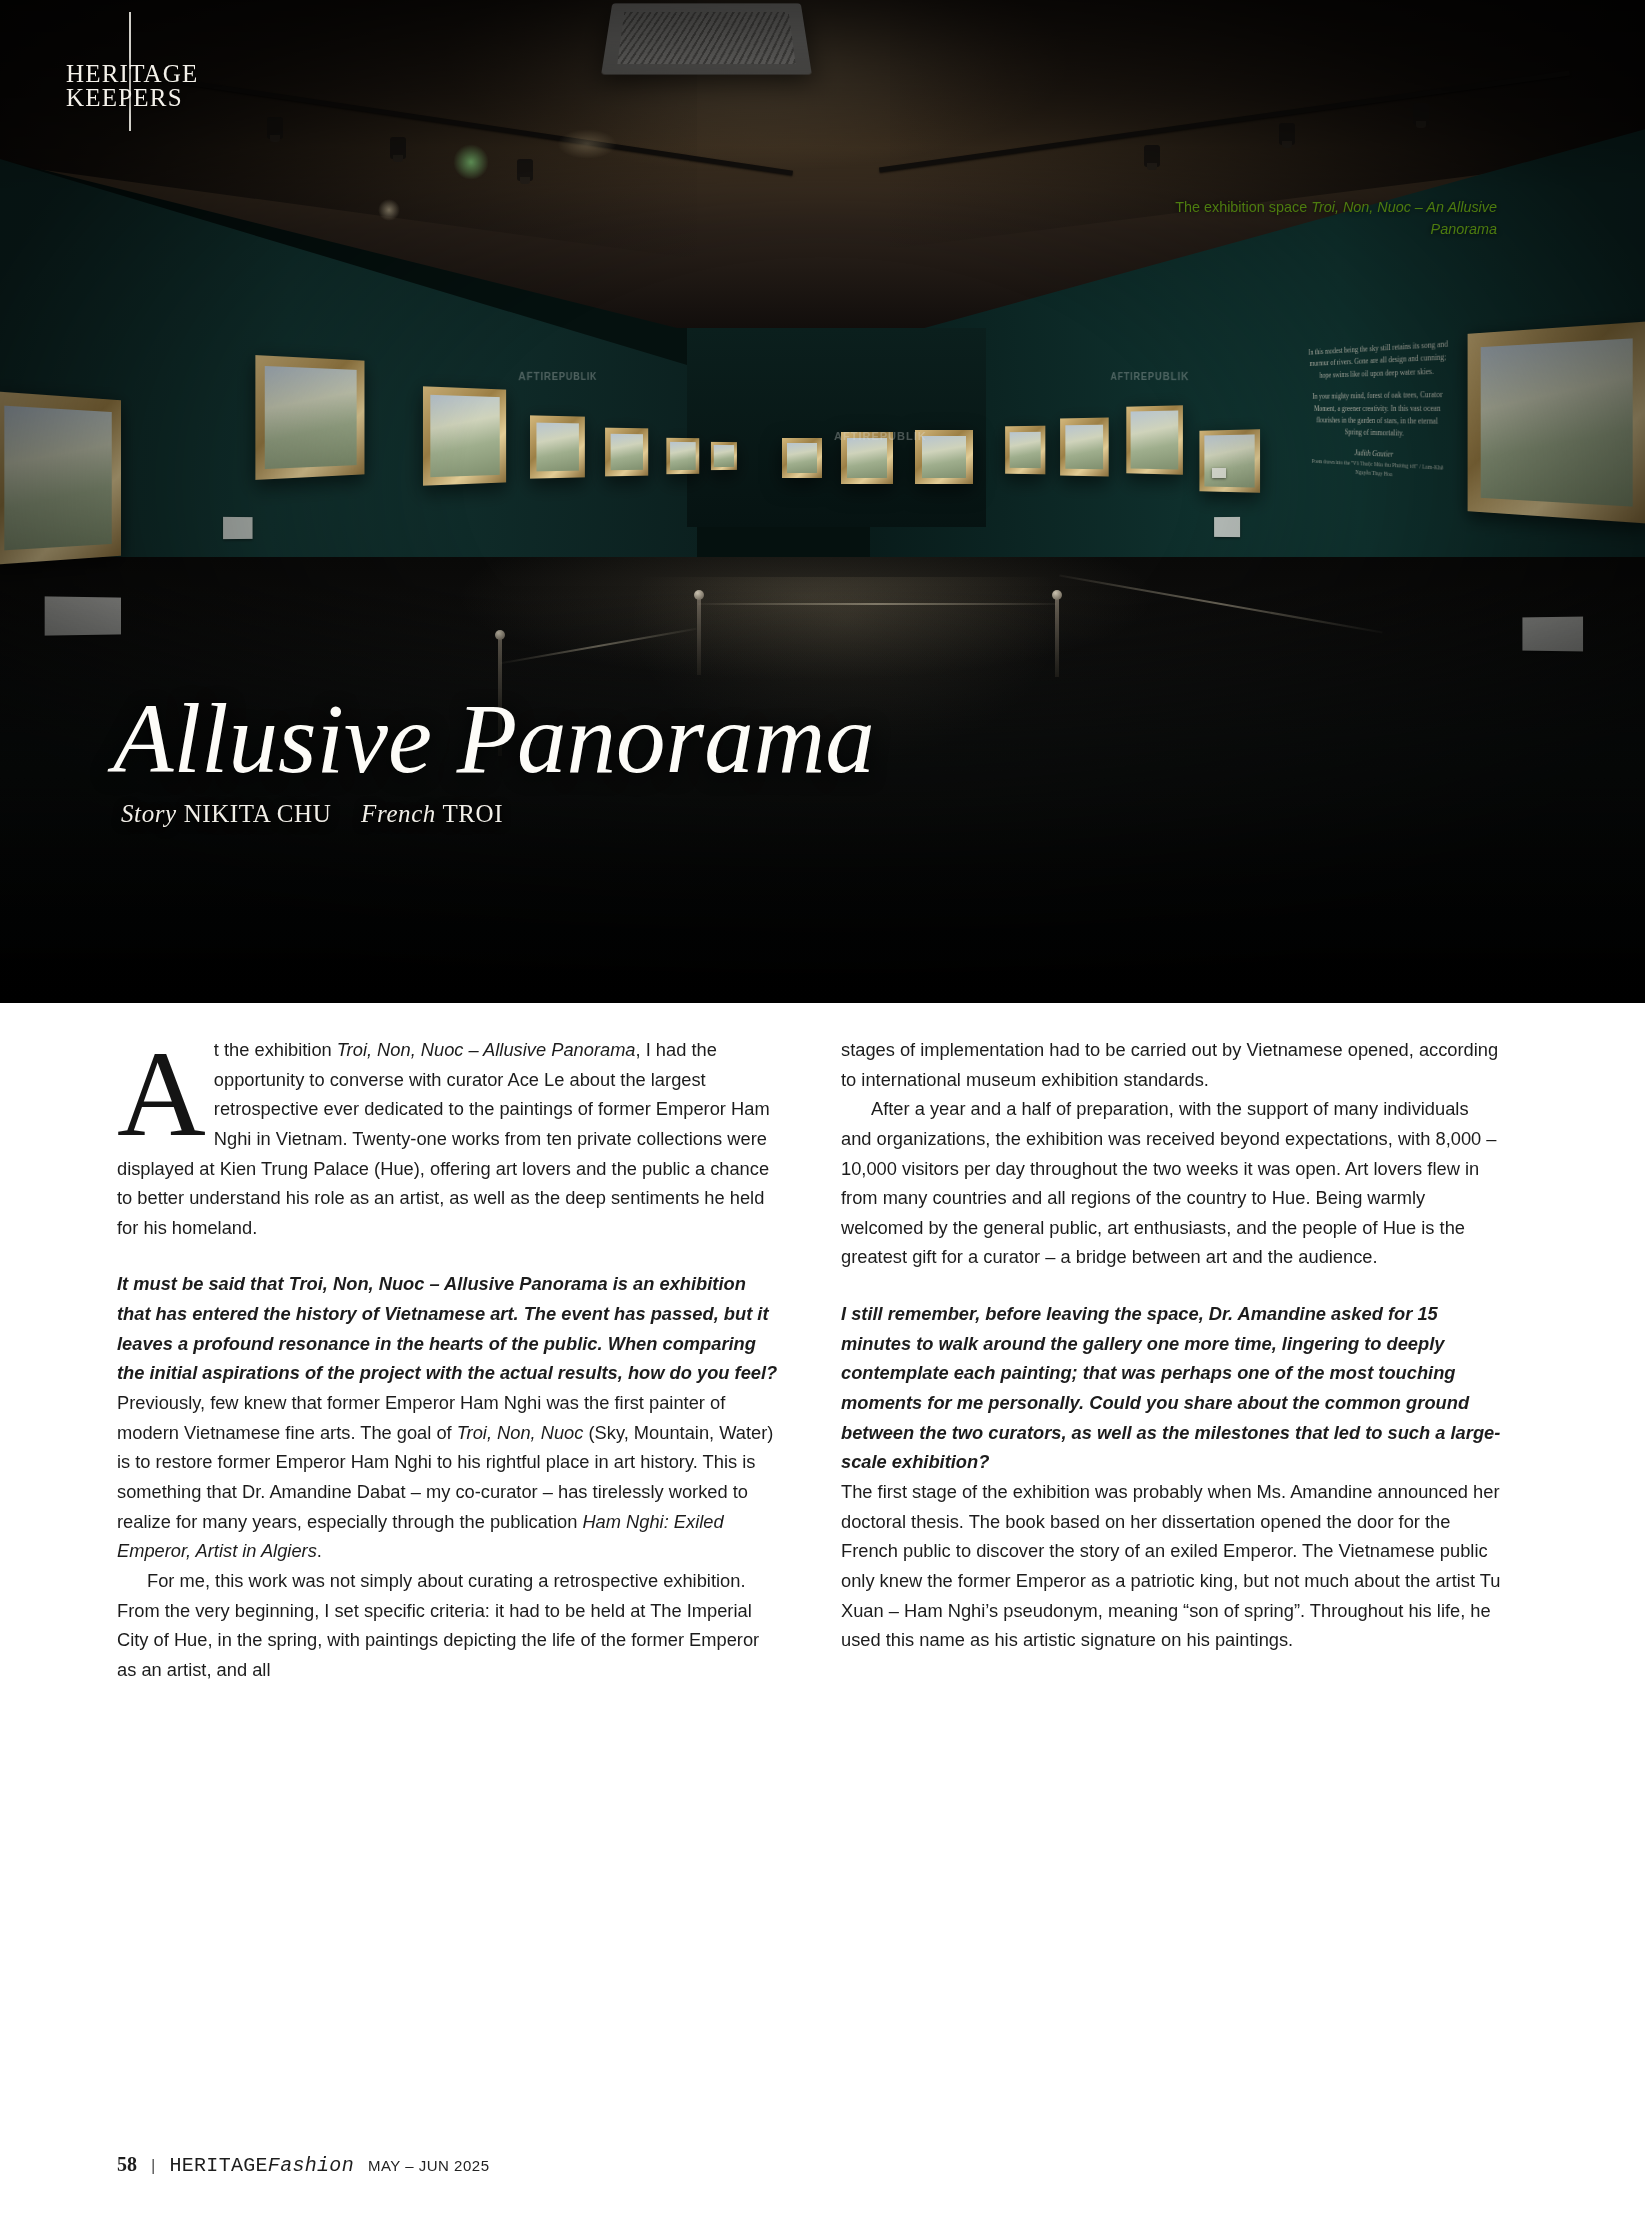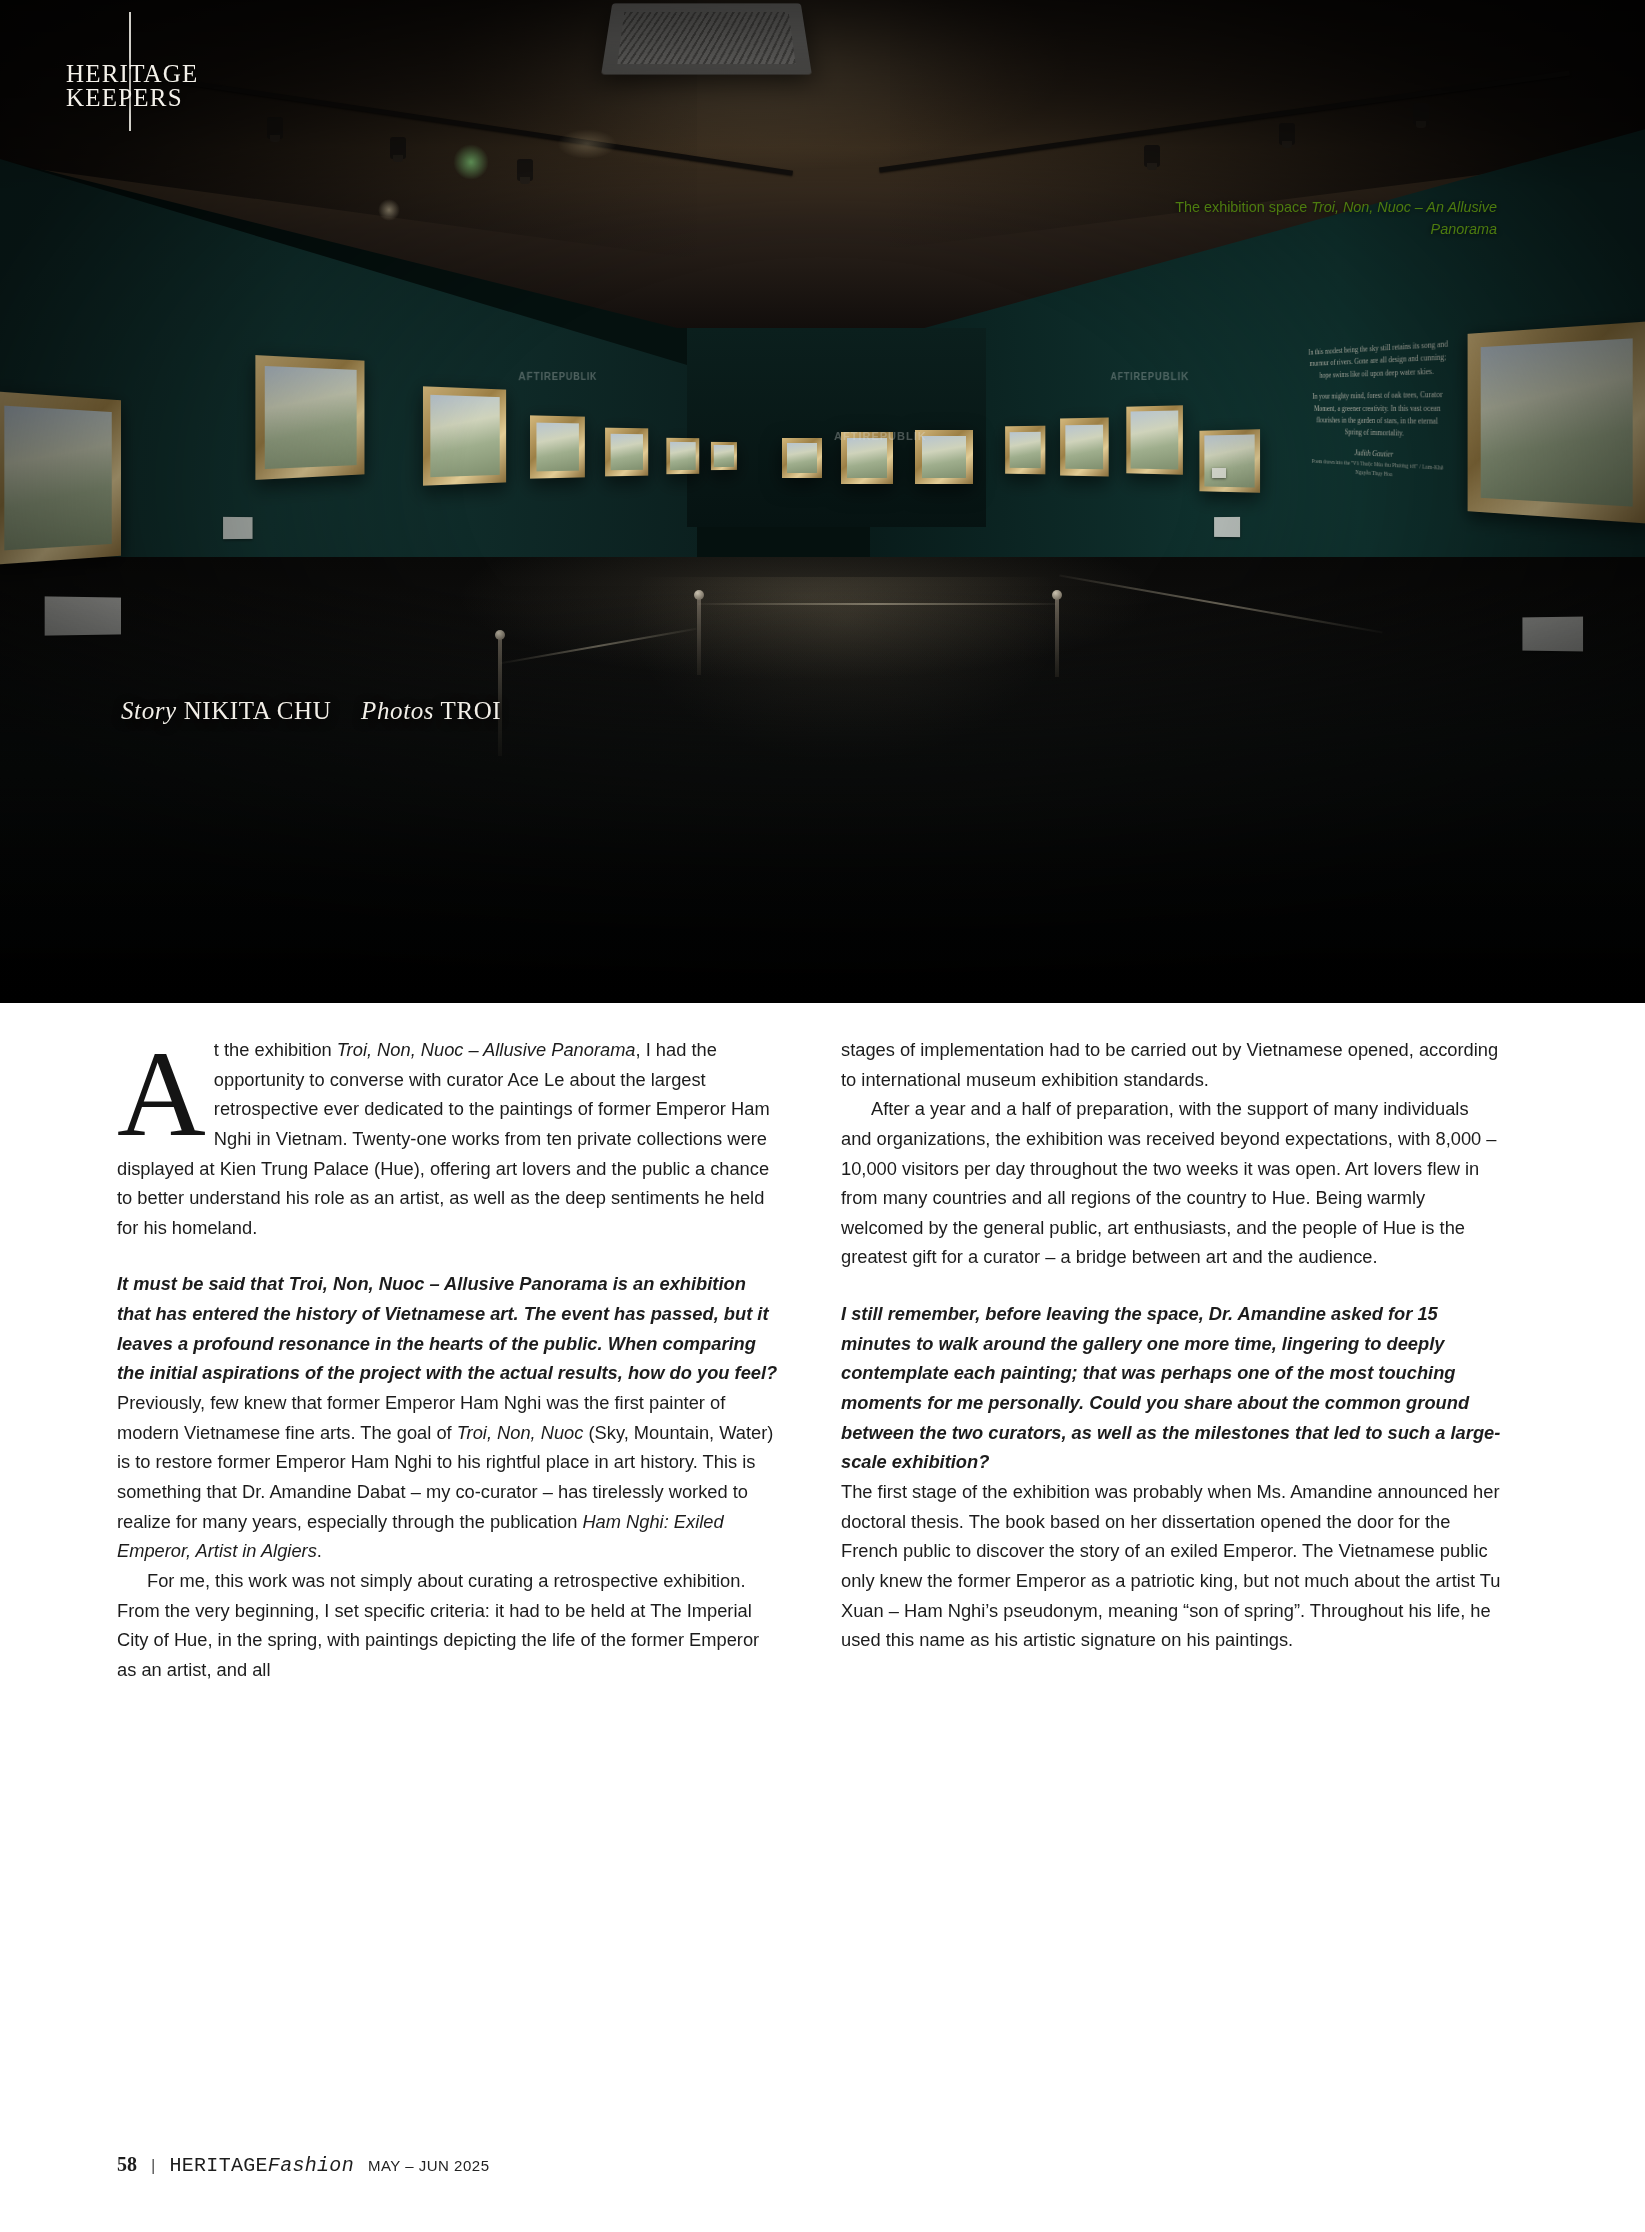--- a/index.html
+++ b/index.html
@@ -421,25 +421,26 @@
   <div class="kicker">
     <div>HERITAGE</div>
     <div>KEEPERS</div>
   </div>
 
   <div class="caption">
     <span>The exhibition space </span><em>Troi, Non, Nuoc – An Allusive Panorama</em>
   </div>
 
   <div class="title-wrap">
+    <div class="title-2">Allusive Panorama</div>
     <div class="byline">
       <i>Story</i>
       <span>NIKITA CHU</span>
       <span class="sp"></span>
-      <i>Photos</i>
+      <i>French</i>
       <span>TROI</span>
     </div>
   </div>
 </div>
 
 <div class="article">
 
   <div class="col">
     <p class="dropcap-para">
       <span class="dropcap">A</span><span>t the exhibition </span><em>Troi, Non, Nuoc – Allusive Panorama</em><span>, I had the opportunity to converse with curator Ace Le about the largest retrospective ever dedicated to the paintings of former Emperor Ham Nghi in Vietnam. Twenty-one works from ten private collections were displayed at Kien Trung Palace (Hue), offering art lovers and the public a chance to better understand his role as an artist, as well as the deep sentiments he held for his homeland.</span>

